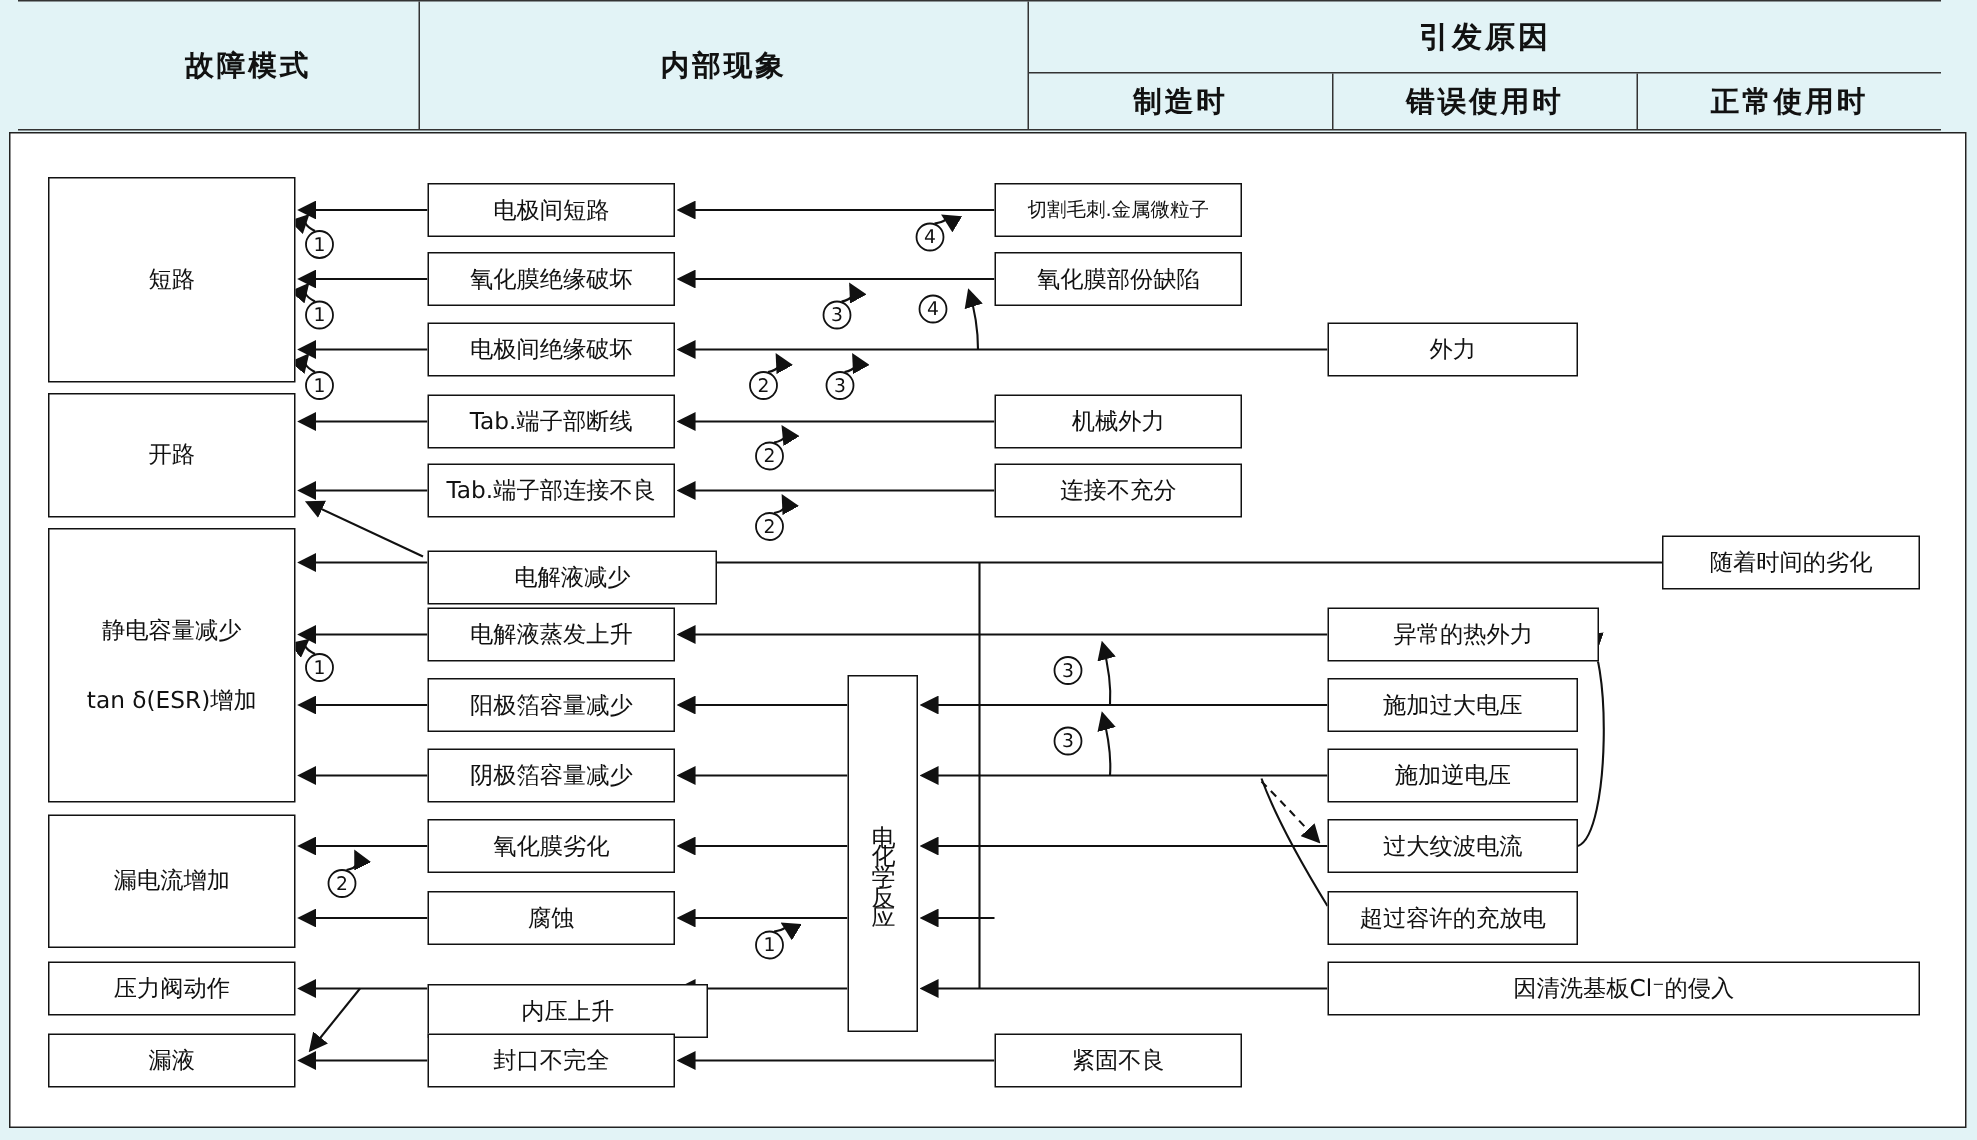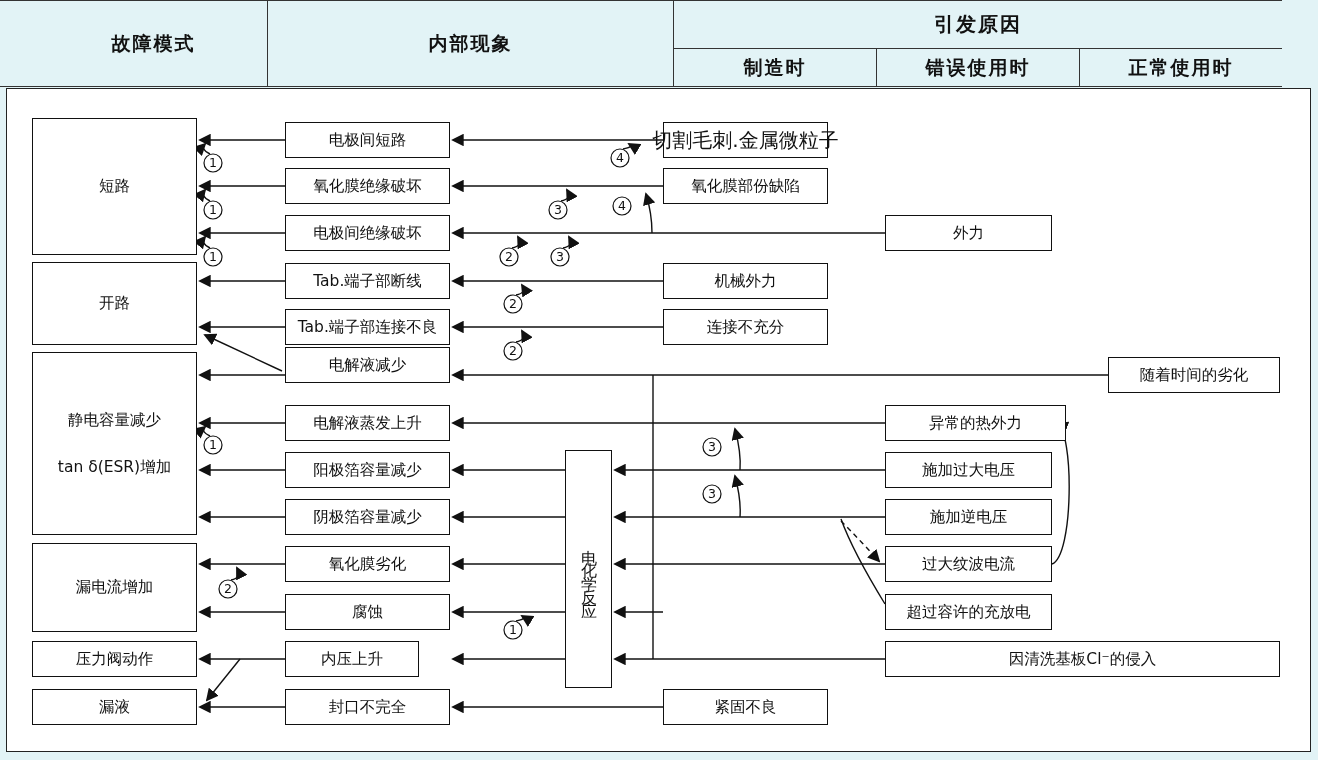--- a/index.html
+++ b/index.html
@@ -1,19 +1,19 @@
 <!DOCTYPE html>
 <html style="--header_bg: #e2f3f6; --line: #111111; --box_bg: #ffffff;"><head>
 <meta charset="utf-8">
 <style>
   html,body{margin:0;padding:0;background:#cfe9ee;}
   .page{position:relative;width:1318px;height:760px;background:var(--header_bg,#e2f3f6);overflow:hidden;
         font-family:"DejaVu Sans","Liberation Sans",sans-serif;color:#111;}
   
-  .hdr{position:absolute;left:0;top:0;width:1282px;height:87px;display:flex;
+  .hdr{position:absolute;left:12px;top:0;width:1282px;height:87px;display:flex;
        background:var(--header_bg,#e2f3f6);border-top:1.5px solid #333;border-bottom:1.5px solid #333;box-sizing:border-box;padding-left:40px;}
   .hc{display:flex;align-items:center;justify-content:center;font-size:19px;font-weight:600;letter-spacing:2px;}
   .c1{width:228px;border-right:1.2px solid #333;box-sizing:border-box;}
   .c2{width:406px;border-right:1.2px solid #333;box-sizing:border-box;}
   .c3{flex:1;display:flex;flex-direction:column;}
   .c3top{height:48px;border-bottom:1.2px solid #333;display:flex;align-items:center;justify-content:center;
          font-size:20px;font-weight:600;letter-spacing:2px;box-sizing:border-box;}
   .c3row{flex:1;display:flex;}
   .c3row .hc{flex:1;}
   .c3row .mid{border-left:1.2px solid #333;border-right:1.2px solid #333;box-sizing:border-box;}
@@ -217,50 +217,50 @@
     </div>
   <div class="bx" style="left:285px;top:215px;width:165px;height:36px">
       <span>电极间绝缘破坏</span>
     </div>
   <div class="bx" style="left:285px;top:263px;width:165px;height:36px">
       <span>Tab.端子部断线</span>
     </div>
   <div class="bx" style="left:285px;top:309px;width:165px;height:36px">
       <span>Tab.端子部连接不良</span>
     </div>
-  <div class="bx" style="left:285px;top:347px;width:165px;height:36px">
+  <div class="bx" style="left:285px;top:367px;width:193px;height:36px">
       <span>电解液减少</span>
     </div>
   <div class="bx" style="left:285px;top:405px;width:165px;height:36px">
       <span>电解液蒸发上升</span>
     </div>
   <div class="bx" style="left:285px;top:452px;width:165px;height:36px">
       <span>阳极箔容量减少</span>
     </div>
   <div class="bx" style="left:285px;top:499px;width:165px;height:36px">
       <span>阴极箔容量减少</span>
     </div>
   <div class="bx" style="left:285px;top:546px;width:165px;height:36px">
       <span>氧化膜劣化</span>
     </div>
   <div class="bx" style="left:285px;top:594px;width:165px;height:36px">
       <span>腐蚀</span>
     </div>
-  <div class="bx" style="left:285px;top:641px;width:134px;height:36px">
+  <div class="bx" style="left:285px;top:656px;width:187px;height:36px">
       <span>内压上升</span>
     </div>
   <div class="bx" style="left:285px;top:689px;width:165px;height:36px">
       <span>封口不完全</span>
     </div>
 
   <div class="bx vert" style="left:565px;top:450px;width:47px;height:238px">
       <span>电化学反应</span>
     </div>
 
-  <div class="bx" style="left:663px;top:122px;width:165px;height:36px;font-size:20px">
+  <div class="bx" style="left:663px;top:122px;width:165px;height:36px;font-size:13px">
       <span>切割毛刺.金属微粒子</span>
     </div>
   <div class="bx" style="left:663px;top:168px;width:165px;height:36px">
       <span>氧化膜部份缺陷</span>
     </div>
   <div class="bx" style="left:663px;top:263px;width:165px;height:36px">
       <span>机械外力</span>
     </div>
   <div class="bx" style="left:663px;top:309px;width:165px;height:36px">
       <span>连接不充分</span>

